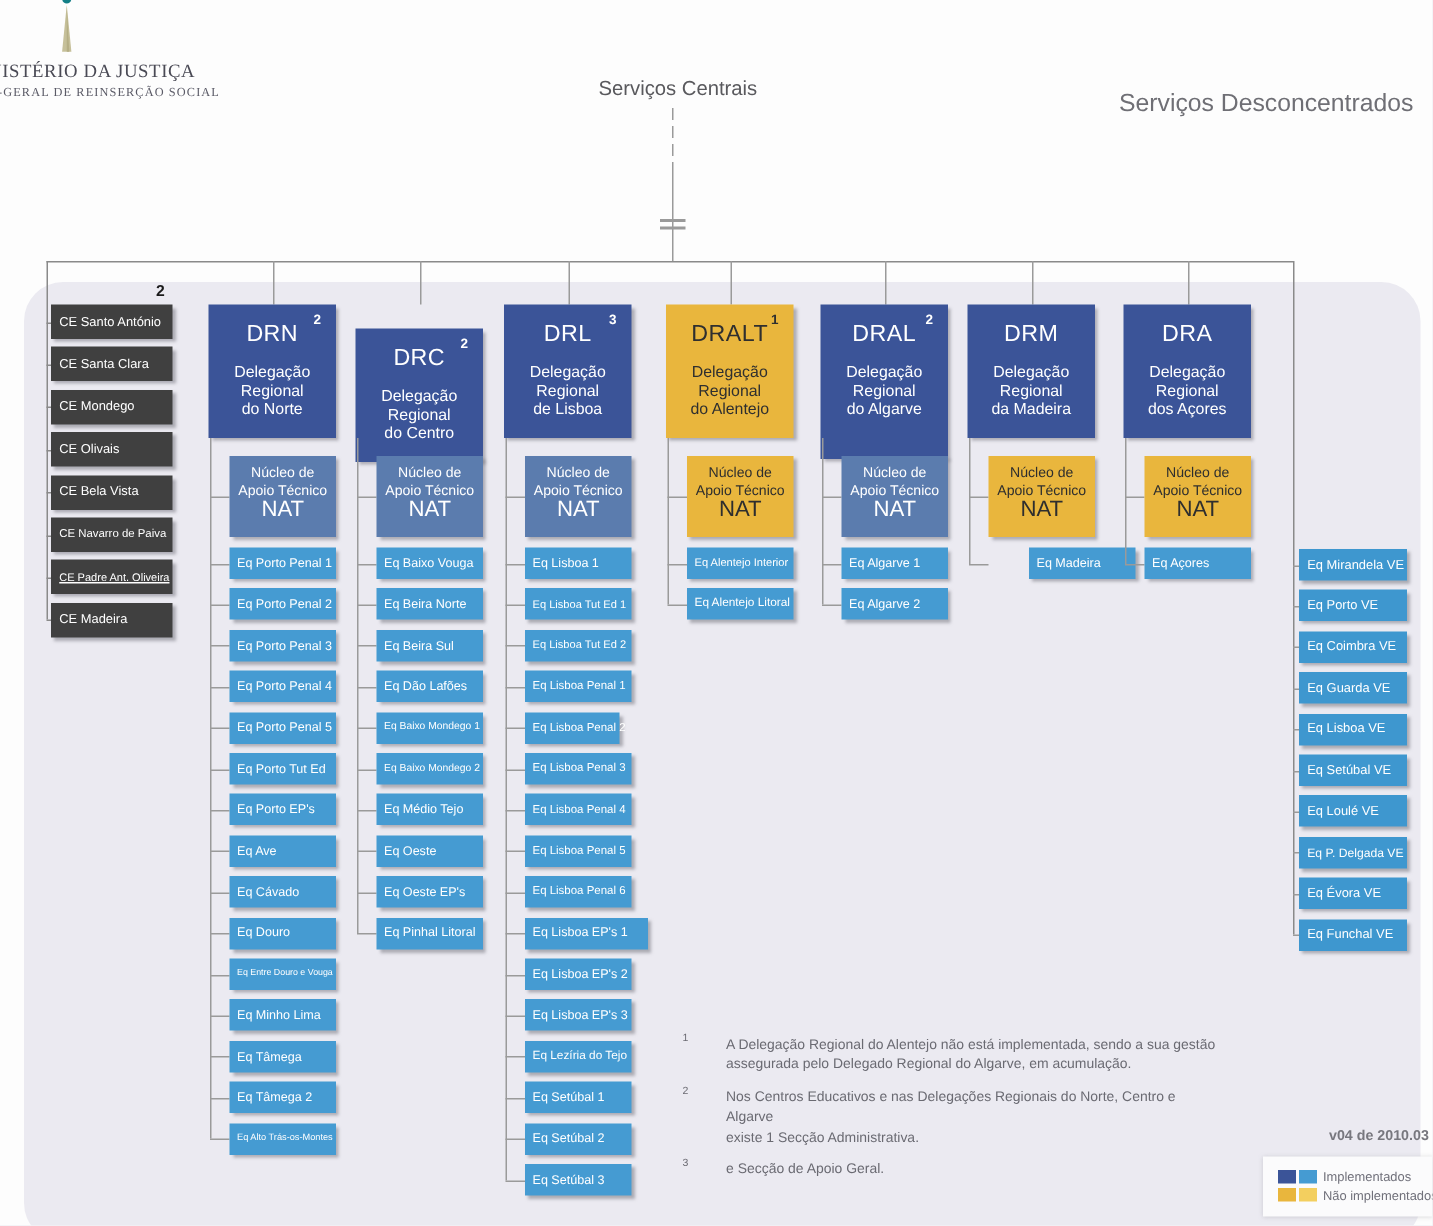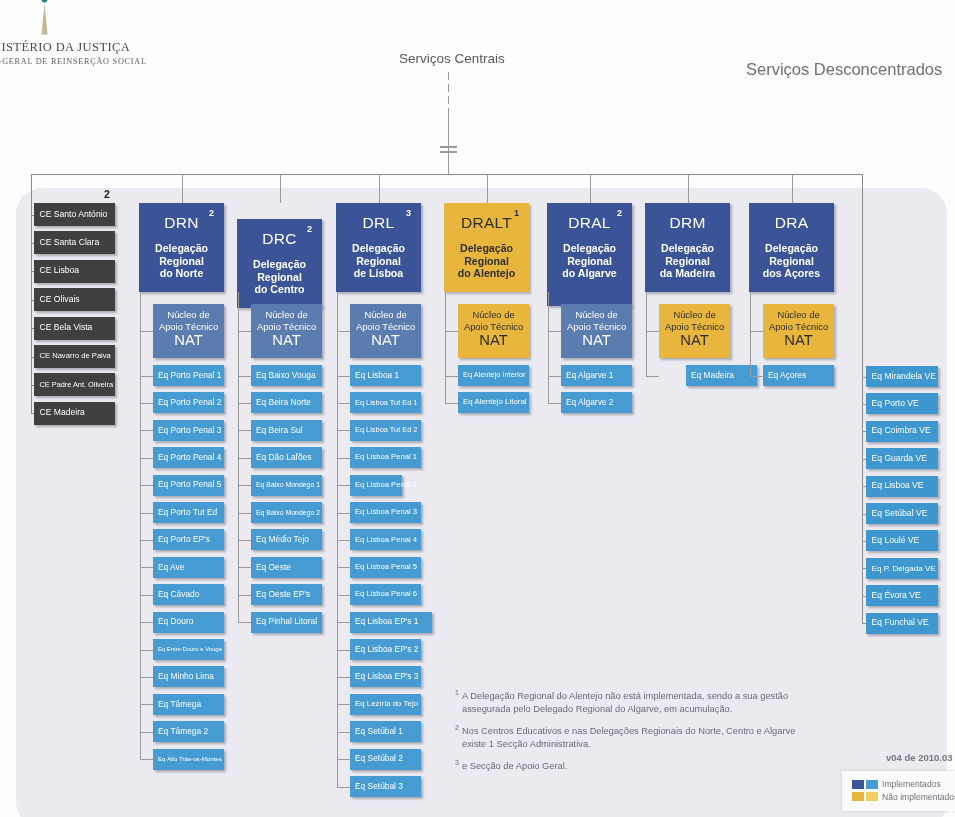--- a/index.html
+++ b/index.html
@@ -32,39 +32,39 @@
 
   
   .box{position:absolute;box-sizing:border-box;
        box-shadow:2px 2px 2px rgba(120,120,130,0.55);
        display:flex;flex-direction:column;align-items:center;justify-content:center;
        color:#ffffff;text-align:center;line-height:1.12;}
   .dbox{background:#3b5498;}
   .dbox.nimp{background:#e9b63d;color:#2f2f2f;}
   .dcode{position:absolute;left:0;right:0;top:10.5px;font-size:15.5px;font-weight:normal;letter-spacing:0.3px;}
   .dsup{position:absolute;font-size:9px;font-weight:bold;}
-  .dname{position:absolute;left:0;right:0;top:39px;font-size:10.6px;font-weight:bold;line-height:1.18;}
+  .dname{position:absolute;left:0;right:0;top:39px;font-size:10.6px;font-weight:normal;line-height:1.18;}
   .natbox{background:#5b7cae;}
   .natbox.nimp{background:#e9b63d;color:#2e2e2e;}
   .natbox{justify-content:flex-start;padding-top:5px;}
   .nat1{font-size:9.4px;line-height:1.25;}
   .nat2{font-size:9.4px;line-height:1.25;}
   .nat3{font-size:14.8px;line-height:1.0;margin-top:0.5px;}
   .eqbox{background:#459bd2;font-size:8.4px;align-items:flex-start;padding-left:5px;white-space:nowrap;box-sizing:border-box;}
   .cebox{background:#404040;font-size:8.6px;align-items:flex-start;padding-left:5.5px;white-space:nowrap;box-sizing:border-box;}
   .vebox{background:#3e97cf;font-size:8.6px;align-items:flex-start;padding-left:5.5px;white-space:nowrap;box-sizing:border-box;}
 
   
   #ce-sup{left:104px;top:188px;font-size:10.5px;font-weight:bold;color:#1a1a1a;}
 
   
   #footnotes{left:455px;top:690px;width:360px;color:#6a6a72;font-size:9.3px;}
   .fn{position:relative;margin-bottom:8px;line-height:1.45;}
   .fn sup{font-size:7px;position:absolute;left:0px;top:-2px;}
-  .fn .fntext{display:block;padding-left:7px;}
+  .fn .fntext{display:block;padding-left:7px;margin-left:22px;}
 
   
   #version{left:886px;top:752px;font-size:9.5px;font-weight:bold;color:#77777e;white-space:nowrap;}
   #legend{left:842px;top:771px;width:113px;height:40px;background:#fbfbfc;
           box-shadow:0 0 3px rgba(140,140,150,0.35);}
   #legend .sw{position:absolute;width:12px;height:9px;}
   #legend .lbl{position:absolute;font-size:8.6px;color:#70707a;white-space:nowrap;}
 </style>
 </head>
 <body>
@@ -89,29 +89,29 @@
     <div class="hline-thin" style="left: 440px; top: 146px; width: 17px; height: 1.5px;"></div>
     <div class="hline-thin" style="left: 440px; top: 151px; width: 17px; height: 1.5px;"></div>
     <div class="hline" style="left: 30.5px; top: 174px; width: 831px; height: 1.4px;"></div>
     <div class="vline" style="left: 30.5px; top: 174px; width: 1.4px; height: 239.3px;"></div>
     <div class="abs" id="ce-sup">2</div>
     <div class="hline" style="left: 30.5px; top: 214.5px; width: 3.5px; height: 1.2px;"></div>
     <div class="box cebox" style="left: 34px; top: 203px; width: 81px; height: 23px; font-size: 8.6px;">CE Santo António</div>
     <div class="hline" style="left: 30.5px; top: 242.9px; width: 3.5px; height: 1.2px;"></div>
     <div class="box cebox" style="left: 34px; top: 231.4px; width: 81px; height: 23px; font-size: 8.6px;">CE Santa Clara</div>
     <div class="hline" style="left: 30.5px; top: 271.3px; width: 3.5px; height: 1.2px;"></div>
-    <div class="box cebox" style="left: 34px; top: 259.8px; width: 81px; height: 23px; font-size: 8.6px;">CE Lisboa</div>
+    <div class="box cebox" style="left: 34px; top: 259.8px; width: 81px; height: 23px; font-size: 8.6px;">CE Mondego</div>
     <div class="hline" style="left: 30.5px; top: 299.7px; width: 3.5px; height: 1.2px;"></div>
     <div class="box cebox" style="left: 34px; top: 288.2px; width: 81px; height: 23px; font-size: 8.6px;">CE Olivais</div>
     <div class="hline" style="left: 30.5px; top: 328.1px; width: 3.5px; height: 1.2px;"></div>
     <div class="box cebox" style="left: 34px; top: 316.6px; width: 81px; height: 23px; font-size: 8.6px;">CE Bela Vista</div>
     <div class="hline" style="left: 30.5px; top: 356.5px; width: 3.5px; height: 1.2px;"></div>
     <div class="box cebox" style="left: 34px; top: 345px; width: 81px; height: 23px; font-size: 7.6px;">CE Navarro de Paiva</div>
     <div class="hline" style="left: 30.5px; top: 384.9px; width: 3.5px; height: 1.2px;"></div>
-    <div class="box cebox" style="left: 34px; top: 373.4px; width: 81px; height: 23px; font-size: 7.35px;">CE Padre Ant. Oliveira</div>
+    <div class="box cebox" style="left: 34px; top: 373.4px; width: 81px; height: 23px; font-size: 7.35px; text-decoration: underline;">CE Padre Ant. Oliveira</div>
     <div class="hline" style="left: 30.5px; top: 413.3px; width: 3.5px; height: 1.2px;"></div>
     <div class="box cebox" style="left: 34px; top: 401.8px; width: 81px; height: 23px; font-size: 8.6px;">CE Madeira</div>
     <div class="vline-thin" style="left: 181.5px; top: 174px; width: 1px; height: 29px;"></div>
     <div class="box dbox" style="left: 139px; top: 203px; width: 85px; height: 89px;">
       <div class="dcode">DRN</div>
       <div class="dsup" style="right: 10px; top: 5px;">2</div>
       <div class="dname">
         <div>Delegação</div>
         <div>Regional</div>
         <div>do Norte</div>
@@ -210,21 +210,21 @@
     </div>
     <div class="hline-thin" style="left: 337px; top: 375.5px; width: 13px; height: 1px;"></div>
     <div class="box eqbox" style="left: 350px; top: 365px; width: 71px; height: 21px; font-size: 8.4px;">Eq Lisboa 1</div>
     <div class="hline-thin" style="left: 337px; top: 402.9px; width: 13px; height: 1px;"></div>
     <div class="box eqbox" style="left: 350px; top: 392.4px; width: 71px; height: 21px; font-size: 7.4px;">Eq Lisboa Tut Ed 1</div>
     <div class="hline-thin" style="left: 337px; top: 430.3px; width: 13px; height: 1px;"></div>
     <div class="box eqbox" style="left: 350px; top: 419.8px; width: 71px; height: 21px; font-size: 7.4px;">Eq Lisboa Tut Ed 2</div>
     <div class="hline-thin" style="left: 337px; top: 457.7px; width: 13px; height: 1px;"></div>
     <div class="box eqbox" style="left: 350px; top: 447.2px; width: 71px; height: 21px; font-size: 7.65px;">Eq Lisboa Penal 1</div>
     <div class="hline-thin" style="left: 337px; top: 485.1px; width: 13px; height: 1px;"></div>
-    <div class="box eqbox" style="left: 350px; top: 474.6px; width: 52px; height: 21px; font-size: 7.65px; text-align: center;">Eq Lisboa Penal 2</div>
+    <div class="box eqbox" style="left: 350px; top: 474.6px; width: 63px; height: 21px; font-size: 7.65px; text-align: center;">Eq Lisboa Penal 2</div>
     <div class="hline-thin" style="left: 337px; top: 512.5px; width: 13px; height: 1px;"></div>
     <div class="box eqbox" style="left: 350px; top: 502px; width: 71px; height: 21px; font-size: 7.65px;">Eq Lisboa Penal 3</div>
     <div class="hline-thin" style="left: 337px; top: 539.9px; width: 13px; height: 1px;"></div>
     <div class="box eqbox" style="left: 350px; top: 529.4px; width: 71px; height: 21px; font-size: 7.65px;">Eq Lisboa Penal 4</div>
     <div class="hline-thin" style="left: 337px; top: 567.3px; width: 13px; height: 1px;"></div>
     <div class="box eqbox" style="left: 350px; top: 556.8px; width: 71px; height: 21px; font-size: 7.65px;">Eq Lisboa Penal 5</div>
     <div class="hline-thin" style="left: 337px; top: 594.7px; width: 13px; height: 1px;"></div>
     <div class="box eqbox" style="left: 350px; top: 584.2px; width: 71px; height: 21px; font-size: 7.65px;">Eq Lisboa Penal 6</div>
     <div class="hline-thin" style="left: 337px; top: 622.1px; width: 13px; height: 1px;"></div>
     <div class="box eqbox" style="left: 350px; top: 611.6px; width: 82px; height: 21px; font-size: 8.4px;">Eq Lisboa EP's 1</div>

